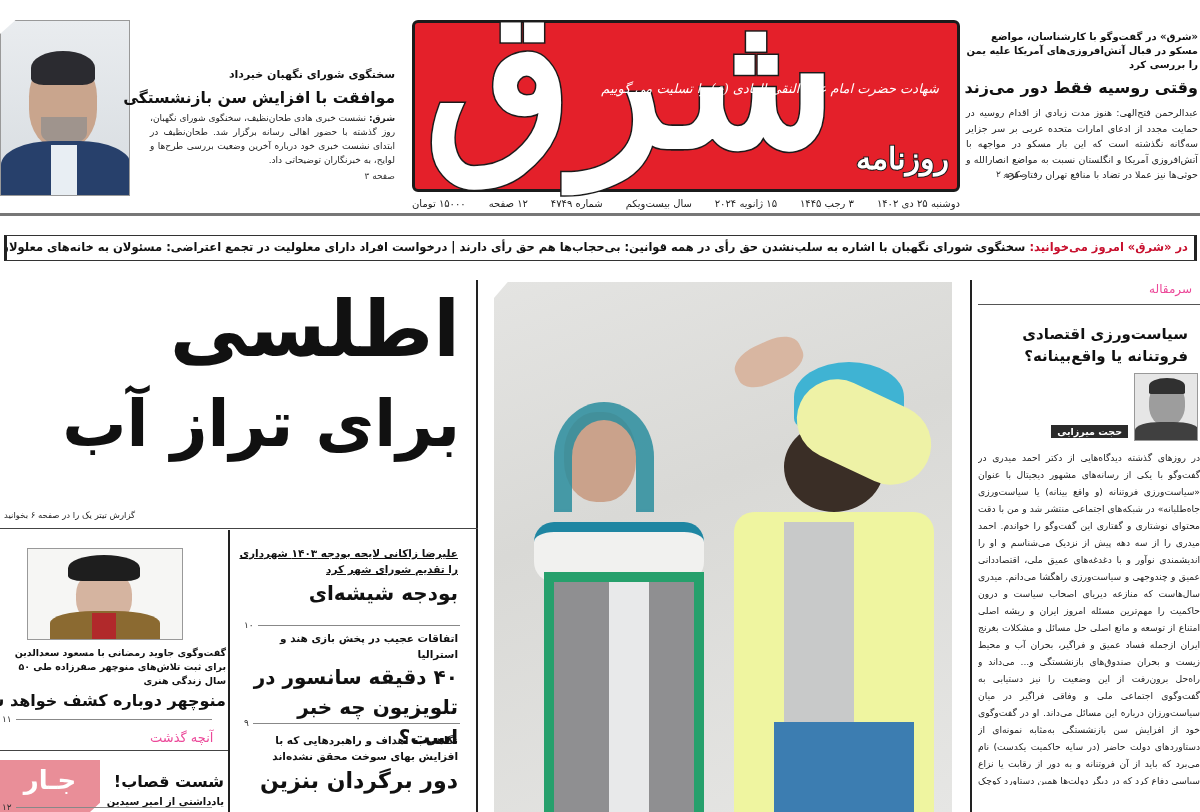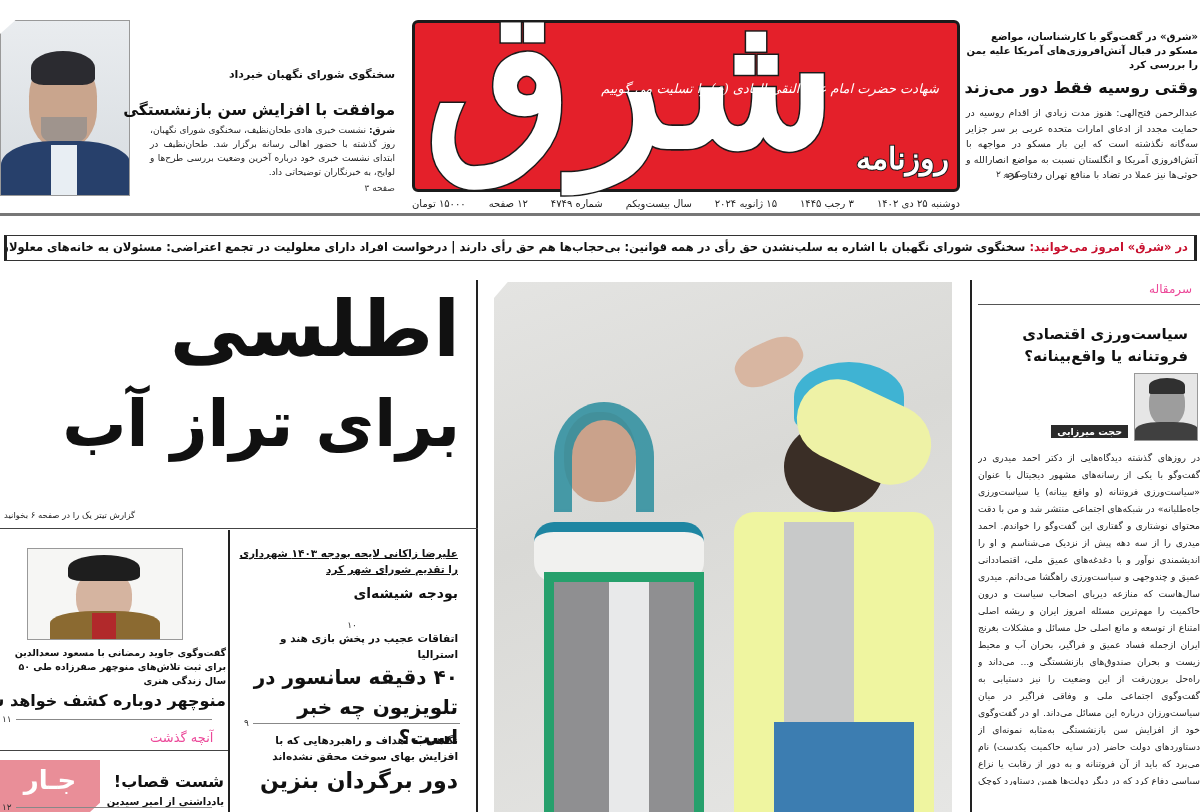--- a/index.html
+++ b/index.html
@@ -31,21 +31,21 @@
 
 <div class="abs photo-box" style="left:0;top:20px;width:130px;height:176px;clip-path:polygon(12% 0,100% 0,100% 100%,0 100%,0 8%);">
   <div class="person" style="left:28px;top:40px;width:68px;height:88px;background:#c9a58d;border-radius:40% 40% 45% 45%;"></div>
   <div class="person" style="left:30px;top:30px;width:64px;height:34px;background:#2b2b30;border-radius:50% 50% 20% 20%;"></div>
   <div class="person" style="left:40px;top:96px;width:46px;height:28px;background:#8d8d8d;border-radius:0 0 45% 45%;opacity:.7;"></div>
   <div class="person" style="left:0;top:120px;width:130px;height:60px;background:#27406b;border-radius:40% 40% 0 0;"></div>
   <div class="person" style="left:50px;top:124px;width:26px;height:56px;background:#e8eef3;"></div>
 </div>
 
 <div class="abs rtl" style="left:150px;top:68px;width:245px;">
-  <div class="bold" style="font-size:11px;margin-bottom:20px;">سخنگوی شورای نگهبان خبرداد</div>
+  <div class="bold" style="font-size:11px;margin-bottom:8px;">سخنگوی شورای نگهبان خبرداد</div>
   <div class="bold" style="font-size:15.5px;margin-bottom:4px;white-space:nowrap;">موافقت با افزایش سن بازنشستگی</div>
   <div class="body-text" style="font-size:9px;line-height:14px;">
     <span class="bold">شرق:</span>
     <span>نشست خبری هادی طحان‌نظیف، سخنگوی شورای نگهبان، روز گذشته با حضور اهالی رسانه برگزار شد. طحان‌نظیف در ابتدای نشست خبری خود درباره آخرین وضعیت بررسی طرح‌ها و لوایح، به خبرنگاران توضیحاتی داد.</span>
   </div>
   <div class="page-num" style="margin-top:4px;">صفحه ۳</div>
 </div>
 
 <div class="abs logo-red" style="left:412px;top:20px;width:548px;height:172px;overflow:visible;">
   <div class="abs logo-glyph" style="left:10px;top:-58px;font-size:190px;line-height:230px;letter-spacing:-6px;">شرق</div>
@@ -117,23 +117,23 @@
       <div class="person" style="left:14px;top:4px;width:36px;height:16px;background:#303030;border-radius:50% 50% 10% 10%;"></div>
       <div class="person" style="left:0;top:48px;width:64px;height:20px;background:#404040;border-radius:40% 40% 0 0;"></div>
     </div>
     <div class="abs" style="right:72px;top:52px;background:#2b2b2b;color:#fff;font-size:9.5px;font-weight:bold;padding:1px 6px;white-space:nowrap;">حجت میرزایی</div>
   </div>
   <div class="body-text" style="margin-top:10px;height:336px;overflow:hidden;font-size:9.2px;line-height:17px;">در روزهای گذشته دیدگاه‌هایی از دکتر احمد میدری در گفت‌وگو با یکی از رسانه‌های مشهور دیجیتال با عنوان «سیاست‌ورزی فروتنانه (و واقع بینانه) یا سیاست‌ورزی جاه‌طلبانه» در شبکه‌های اجتماعی منتشر شد و من با دقت محتوای نوشتاری و گفتاری این گفت‌وگو را خواندم. احمد میدری را از سه دهه پیش از نزدیک می‌شناسم و او را اندیشمندی نوآور و با دغدغه‌های عمیق ملی، اقتصاددانی عمیق و چندوجهی و سیاست‌ورزی راهگشا می‌دانم. میدری سال‌هاست که منازعه دیریای اصحاب سیاست و درون حاکمیت را مهم‌ترین مسئله امروز ایران و ریشه اصلی امتناع از توسعه و مانع اصلی حل مسائل و مشکلات بغرنج ایران ازجمله فساد عمیق و فراگیر، بحران آب و محیط زیست و بحران صندوق‌های بازنشستگی و... می‌داند و راه‌حل برون‌رفت از این وضعیت را نیز دستیابی به گفت‌وگوی اجتماعی ملی و وفاقی فراگیر در میان سیاست‌ورزان درباره این مسائل می‌داند. او در گفت‌وگوی خود از افزایش سن بازنشستگی به‌مثابه نمونه‌ای از دستاوردهای دولت حاضر (در سایه حاکمیت یکدست) نام می‌برد که باید از آن فروتنانه و به دور از رقابت یا نزاع سیاسی دفاع کرد که در دیگر دولت‌ها همین دستاورد کوچک هم غیرممکن بوده است. او این برخورد را سیاست‌ورزی واقع‌بینانه می‌نامد و نقد و مخالفت با آن را سیاست‌ورزی جاه‌طلبانه توصیف کرده است، اما من سقف بلند و حداکثر بضاعت نظام سیاست‌گذاری ایران برای حل مسئله را در همین حد برآورد می‌کنم و از قضا نقد و بلکه مخالفت با همین سیاست‌ها...</div>
 </div>
 
 <div class="abs rtl" style="left:236px;top:545px;width:222px;">
   <div class="bold" style="font-size:10.5px;line-height:16px;text-decoration:underline;">علیرضا زاکانی لایحه بودجه ۱۴۰۳ شهرداری را تقدیم شورای شهر کرد</div>
-  <div class="bold" style="font-size:14px;line-height:32px;">بودجه شیشه‌ای</div>
+  <div class="bold" style="font-size:20px;line-height:32px;">بودجه شیشه‌ای</div>
 </div>
-<div class="abs" style="left:244px;top:620px;width:216px;display:flex;align-items:center;gap:4px;direction:ltr;flex-direction:column;">
+<div class="abs" style="left:244px;top:620px;width:216px;display:flex;align-items:center;gap:4px;direction:ltr;">
   <span class="page-num">۱۰</span>
     <span style="flex:1;height:1px;background:#888;"></span>
 </div>
 
 <div class="abs rtl" style="left:236px;top:630px;width:222px;">
   <div class="bold" style="font-size:10.5px;line-height:16px;">اتفاقات عجیب در پخش بازی هند و استرالیا</div>
   <div class="bold" style="font-size:20px;line-height:30px;">۴۰ دقیقه سانسور در تلویزیون چه خبر است؟</div>
 </div>
 <div class="abs" style="left:244px;top:718px;width:216px;display:flex;align-items:center;gap:4px;direction:ltr;">
   <span class="page-num">۹</span>

